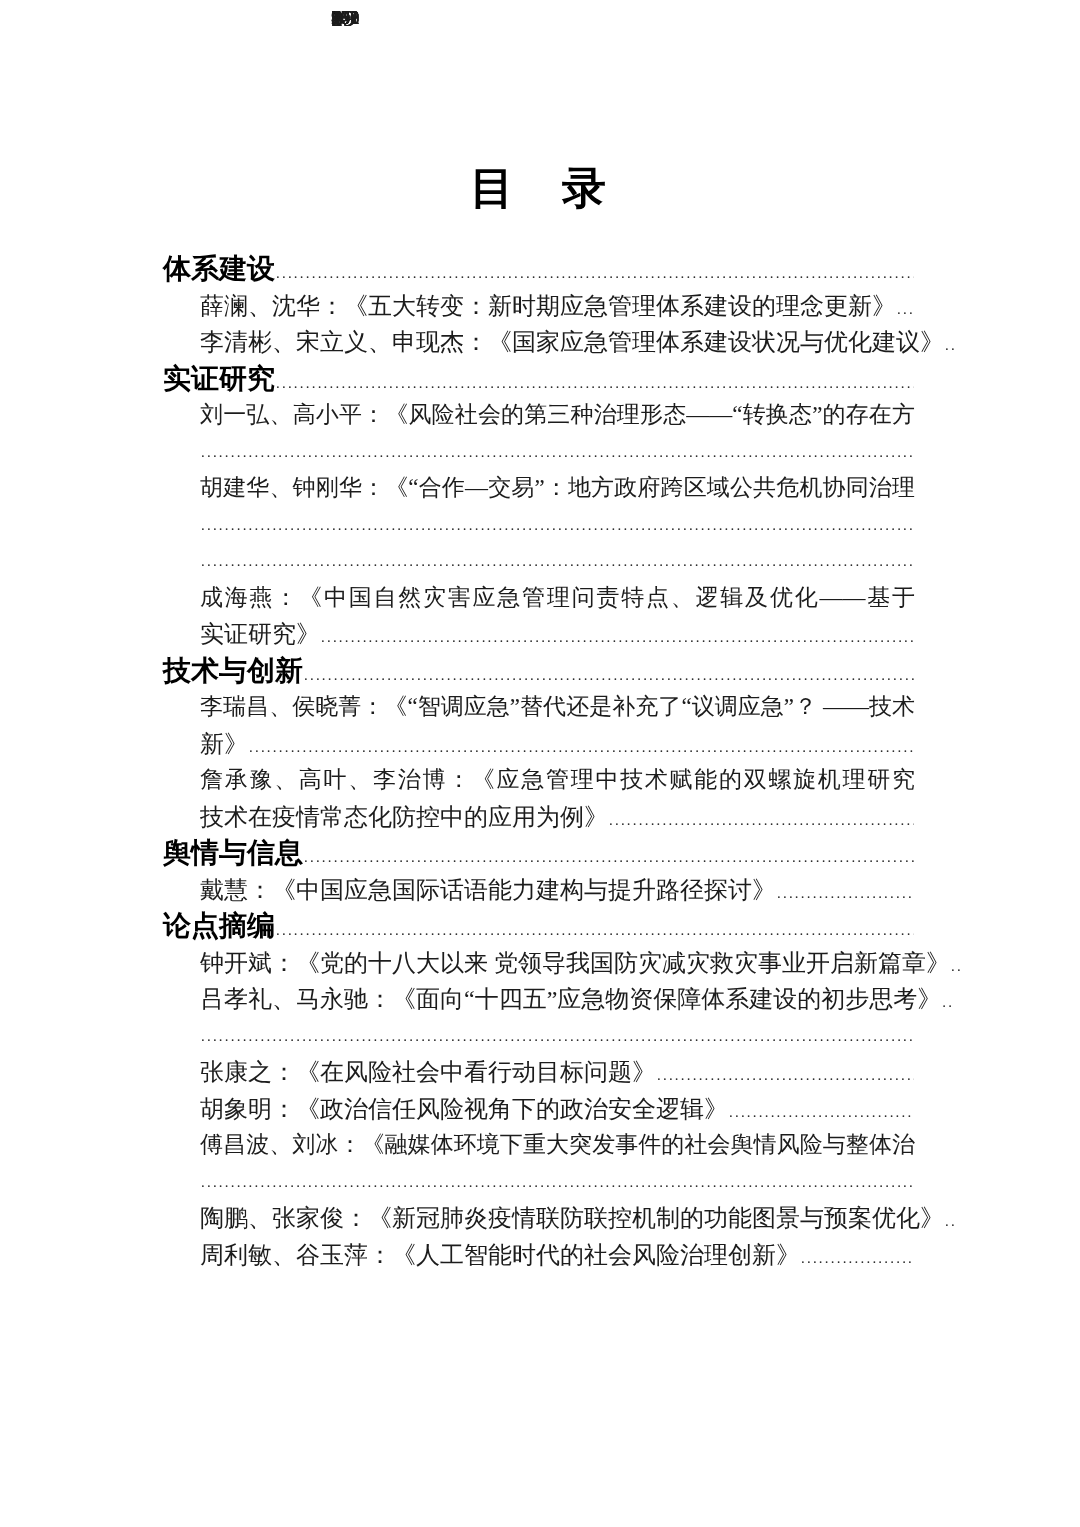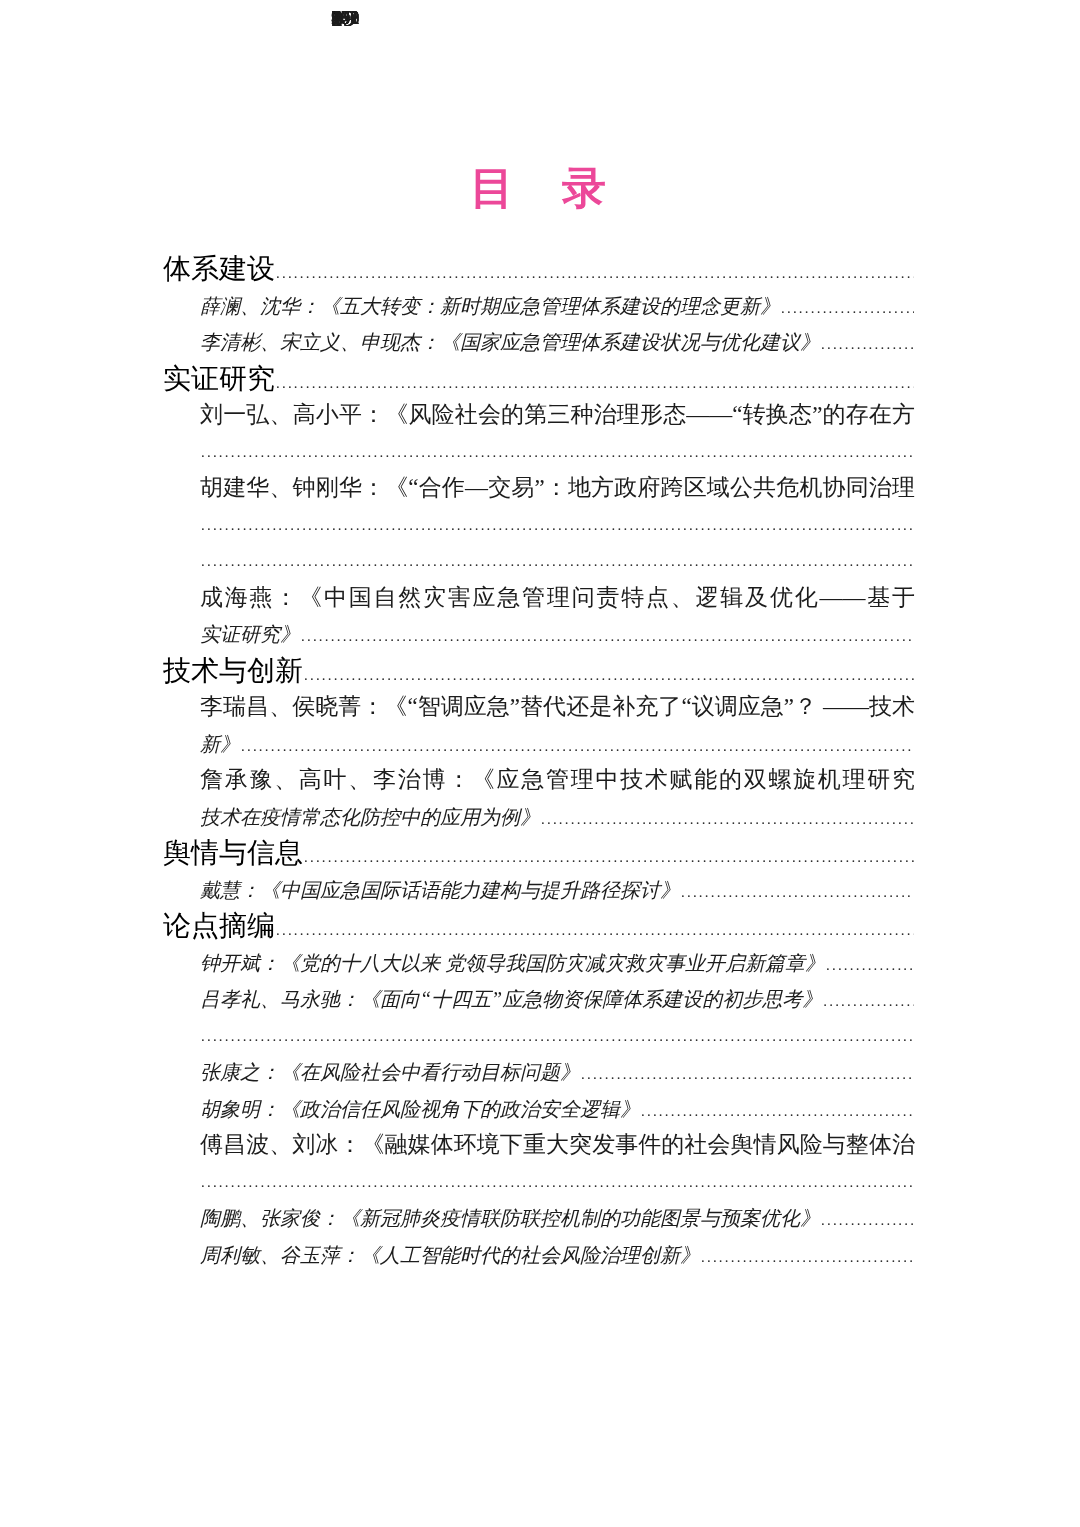--- a/index.html
+++ b/index.html
@@ -23,53 +23,52 @@
   }
   .doc-title {
     margin-top: 165px;
     margin-bottom: 40px;
     height: 46px;
     line-height: 46px;
     text-align: center;
     font-family: "Liberation Sans", sans-serif;
     font-weight: 700;
     font-size: 44px;
-    color: #ec4899;
+    color: #000000;
     letter-spacing: 2px;
   }
   .toc-rows { width: 752px; }
   .row {
     height: 36.5px;
     line-height: 36.5px;
     white-space: nowrap;
   }
   .row.flexrow {
     display: flex;
     align-items: baseline;
   }
   
   .row.section .txt {
     font-family: "Liberation Sans", sans-serif;
-    font-weight: 400;
+    font-weight: 700;
     font-size: 28px;
     color: #000000;
     flex: 0 0 auto;
     text-align: center;
   }
   .row.section .page {
     font-size: 24px;
     color: #1c1c1c;
   }
   
   .row.item, .row.dots, .row.text { padding-left: 37px; }
   .row.item .txt {
-    font-size: 20px;
+    font-size: 24px;
     color: #1c1c1c;
     flex: 0 0 auto;
-    font-style: italic;
   }
   .row .page {
     flex: 0 0 auto;
     font-size: 19px;
     margin-left: 5px;
     color: #1c1c1c;
   }
   .dotlead {
     flex: 1 1 auto;
     overflow: hidden;

